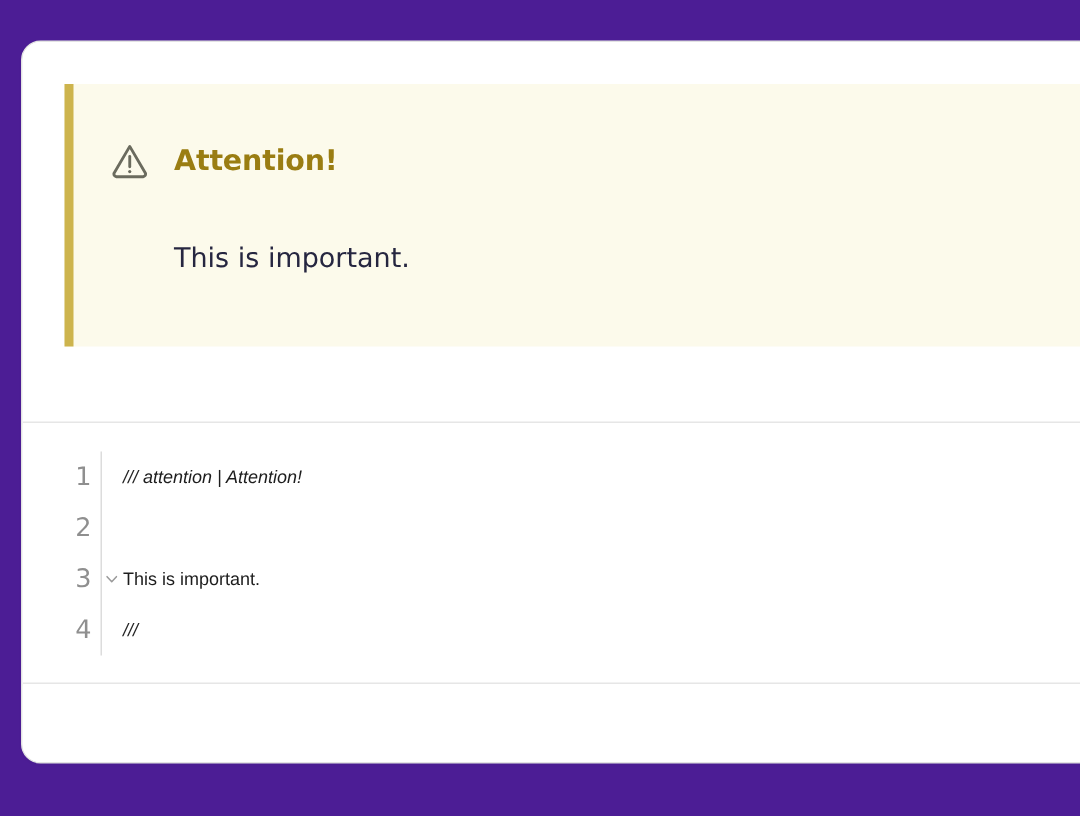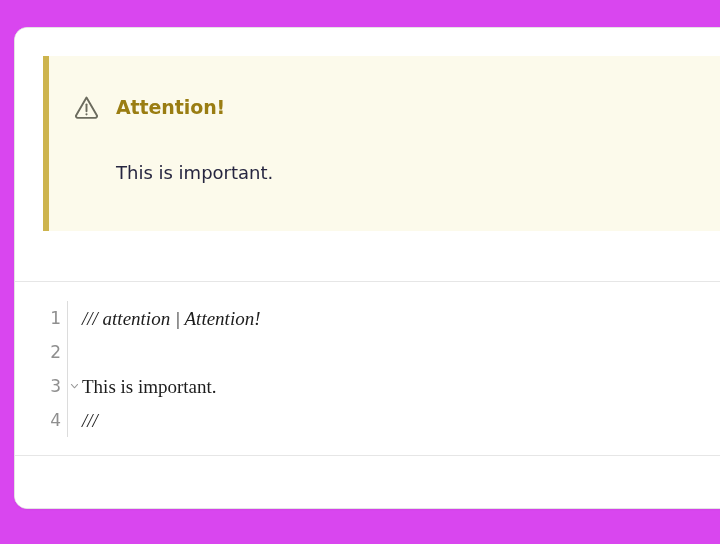--- a/index.html
+++ b/index.html
@@ -9,21 +9,21 @@
     height: 544px;
     background: #ffffff;
     font-family: "DejaVu Sans", sans-serif;
     overflow: hidden;
   }
 
   #root {
     position: relative;
     width: 720px;
     height: 544px;
-    background: #d946ef;
+    background: #4c1d95;
   }
 
   
   .card {
     position: absolute;
     left: 14px;
     top: 27px;
     width: 740px;            
     height: 482px;
     background: #ffffff;
@@ -160,22 +160,22 @@
     min-width: 0;
   }
 
   .code-row {
     height: 34px;
     display: flex;
     align-items: center;
   }
 
   .code-text {
-    font-family: Liberation Serif, serif;
-    font-size: 19px;
+    font-family: Liberation Sans, sans-serif;
+    font-size: 12px;
     color: #1d1d1d;
     line-height: 1;
     white-space: pre;
   }
 
   .code-text.comment {
     font-style: italic;
     color: #1d1d1d;
   }
 

